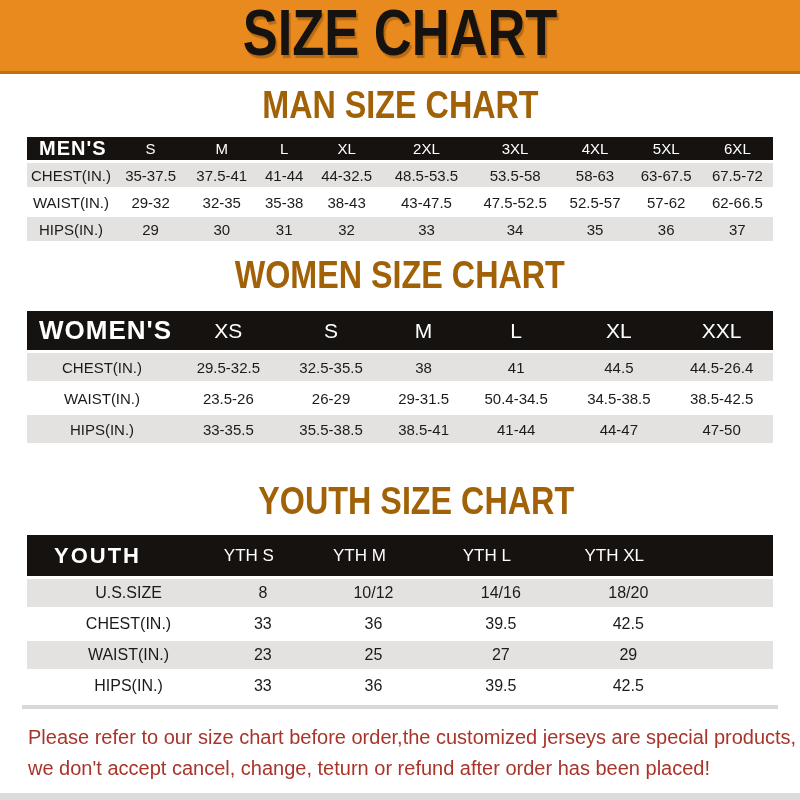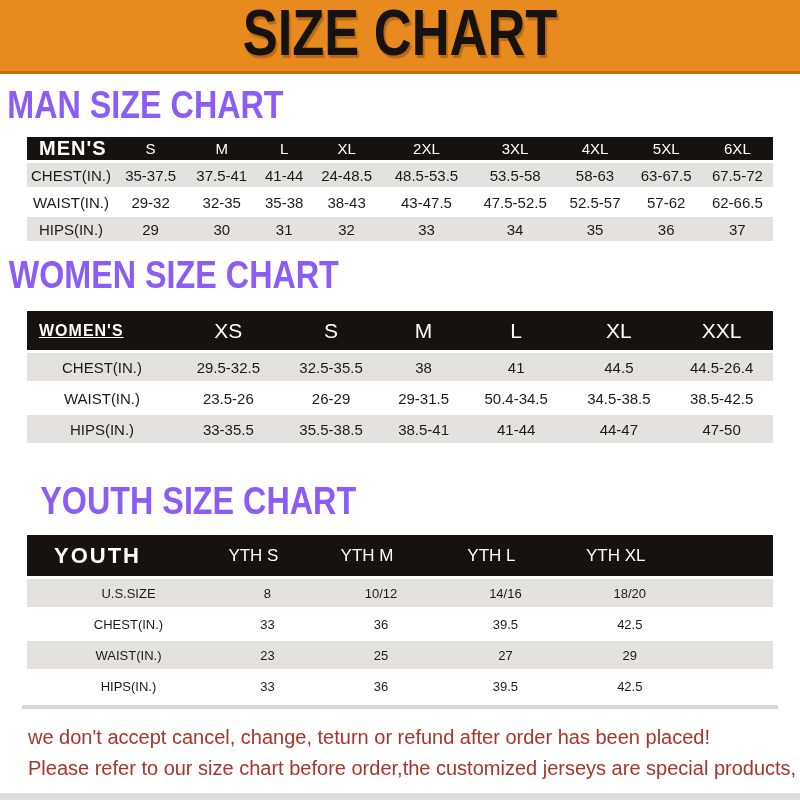--- a/index.html
+++ b/index.html
@@ -15,21 +15,21 @@
     background:#E98A1E;
     border-bottom:3px solid #C26F0D;
     display:flex; justify-content:center;
   }
   .banner-title {
     font-size:57px; font-weight:bold; color:#161210;
     transform:scale(0.92,1.14);
     text-shadow:2px 2px 1px rgba(90,45,0,0.35);
     white-space:nowrap;
   }
-  .section-heading { text-align:left; margin-top:12px; color:#8b5cf6; }
+  .section-heading { text-align:center; margin-top:12px; color:#a16207; }
   .section-heading .ht {
     display:inline-block; font-size:34px; font-weight:bold;
     transform:scale(0.95,1.12); white-space:nowrap;
   }
   .mt-lg { margin-top:36px;margin-left:32px; }
 
   table {
     border-collapse:separate; border-spacing:0 3px;
     width:746px; margin:9px auto 0; table-layout:auto;
   }
@@ -39,27 +39,27 @@
   tbody td { color:#1b1b1b; }
   .r-gray td { background:#E3E2E0; }
   .r-white td { background:#ffffff; }
 
   .tbl-men thead th { height:21px; font-size:15px; }
   .tbl-men .group-cell { font-size:20px; width:88px; }
   .tbl-men tbody td { height:24px; font-size:15px; }
 
   .tbl-women { margin-top:13px; }
   .tbl-women thead th { height:39px; font-size:21px; }
-  .tbl-women .group-cell { font-size:16px; width:150px;text-decoration:underline; }
+  .tbl-women .group-cell { font-size:26px; width:150px; }
   .tbl-women tbody td { height:28px; font-size:15px; }
 
   .tbl-youth { margin-top:11px; }
   .tbl-youth thead th { height:41px; font-size:17px; }
   .tbl-youth .group-cell { font-size:22px; width:175px; letter-spacing:2px;padding-left:27px; }
-  .tbl-youth tbody td { height:28px; font-size:13px;padding-left:28px; }
+  .tbl-youth tbody td { height:28px; font-size:16px;padding-left:28px; }
   .tbl-youth .filler { width:95px; }
 
   .table-bottom-strip { width:756px; height:4px; background:#D9D8D6; margin:2px auto 0; }
 
   .footer { margin:13px 0 0 28px; color:#A9342A; font-size:20px; line-height:31px; }
   .footer .line { display:block; white-space:nowrap; }
 
   .page-bottom-strip { position:absolute; left:0; bottom:0; width:100%; height:7px; background:#DCDCDA; }
 </style>
 </head>
@@ -87,21 +87,21 @@
       <th>5XL</th>
       <th>6XL</th>
     </tr>
   </thead>
   <tbody>
     <tr class="r-gray">
       <td class="row-label">CHEST(IN.)</td>
       <td>35-37.5</td>
       <td>37.5-41</td>
       <td>41-44</td>
-      <td>24-48.5</td>
+      <td>44-32.5</td>
       <td>48.5-53.5</td>
       <td>53.5-58</td>
       <td>58-63</td>
       <td>63-67.5</td>
       <td>67.5-72</td>
     </tr>
     <tr class="r-white">
       <td class="row-label">WAIST(IN.)</td>
       <td>29-32</td>
       <td>32-35</td>
@@ -222,17 +222,17 @@
       <td>39.5</td>
       <td>42.5</td>
       <td class="filler"></td>
     </tr>
   </tbody>
 </table>
 
 <div class="table-bottom-strip"></div>
 
 <div class="footer">
+  <span class="line">Please refer to our size chart before order,the customized jerseys are special products,</span>
   <span class="line">we don't accept cancel, change, teturn or refund after order has been placed!</span>
-  <span class="line">Please refer to our size chart before order,the customized jerseys are special products,</span>
 </div>
 
 <div class="page-bottom-strip"></div>
 
 </body></html>

